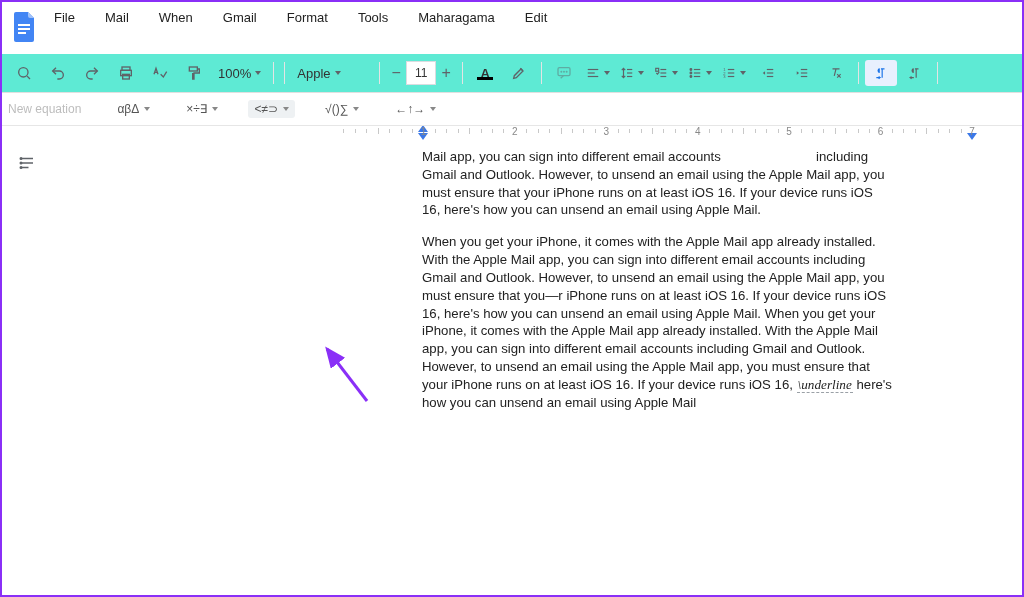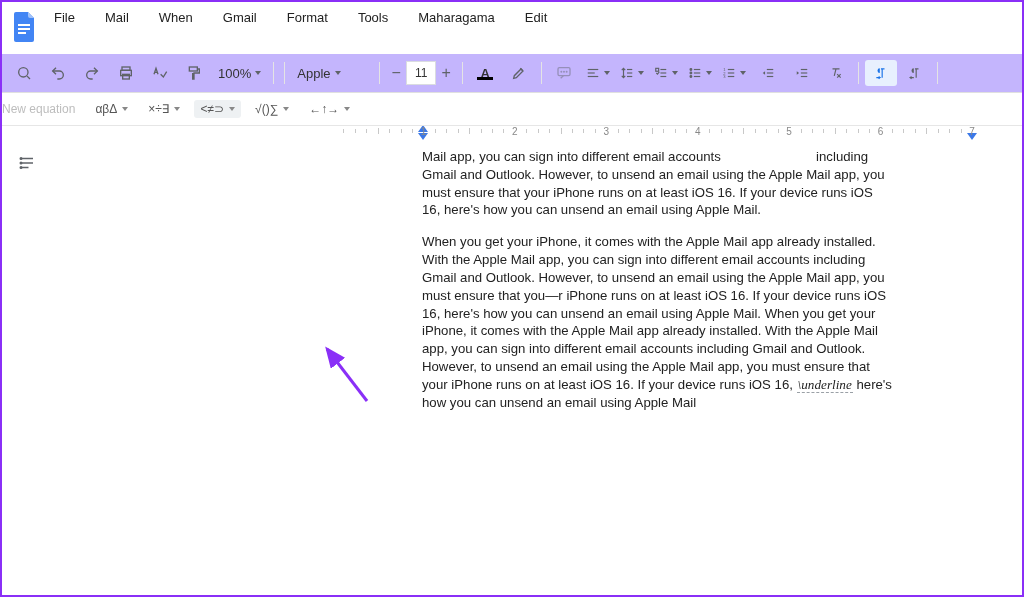--- a/index.html
+++ b/index.html
@@ -37,21 +37,21 @@
   .menu-row { display:flex; gap:14px; height:22px; align-items:center;}
   .menu-item { font-size:13px; color:#222; padding:2px 8px; cursor:pointer; border-radius:3px;}
 
   .toolbar {
     height: 38px;
     border-bottom: 1px solid #e0e0e0;
     display:flex;
     align-items:center;
     padding: 0 6px;
     gap:2px;
-    background:#c4b5fd;
+    background:#5eead4;
     position: relative;
   }
   .sep { width:1px; height:22px; background:#e4e4e4; margin:0 4px; }
   .tb-btn {
     min-width:24px; height:26px; padding:0 4px;
     display:flex; align-items:center; justify-content:center;
     color:#5f6368; border-radius:3px; cursor:pointer;
     font-size:13px;
     position:relative;
   }
@@ -71,22 +71,22 @@
     font-size:12px; color:#333;
   }
   .color-underline {
     width:20px; text-align:center; position:relative; font-size:13px; font-weight:600; color:#333;
   }
   .color-underline .bar { position:absolute; left:2px; right:2px; bottom:1px; height:3px; background:#000; }
 
   .eqbar {
     height: 32px;
     border-bottom:1px solid #e6e6e6;
-    display:flex; align-items:center; gap:8px;
-    padding:0 0;
+    display:flex; align-items:center; gap:24px;
+    padding:0 6px;
     font-size:12px;
     color:#888;
   }
   .eq-label { color:#bdbdbd; font-size:12px; margin-right:6px;}
   .eq-grp {
     display:flex; align-items:center; gap:2px; padding:2px 6px;
     border-radius:3px; cursor:pointer; color:#555;
   }
   .eq-grp.sel { background:#eef1f3; }
   .eq-caret::after{

